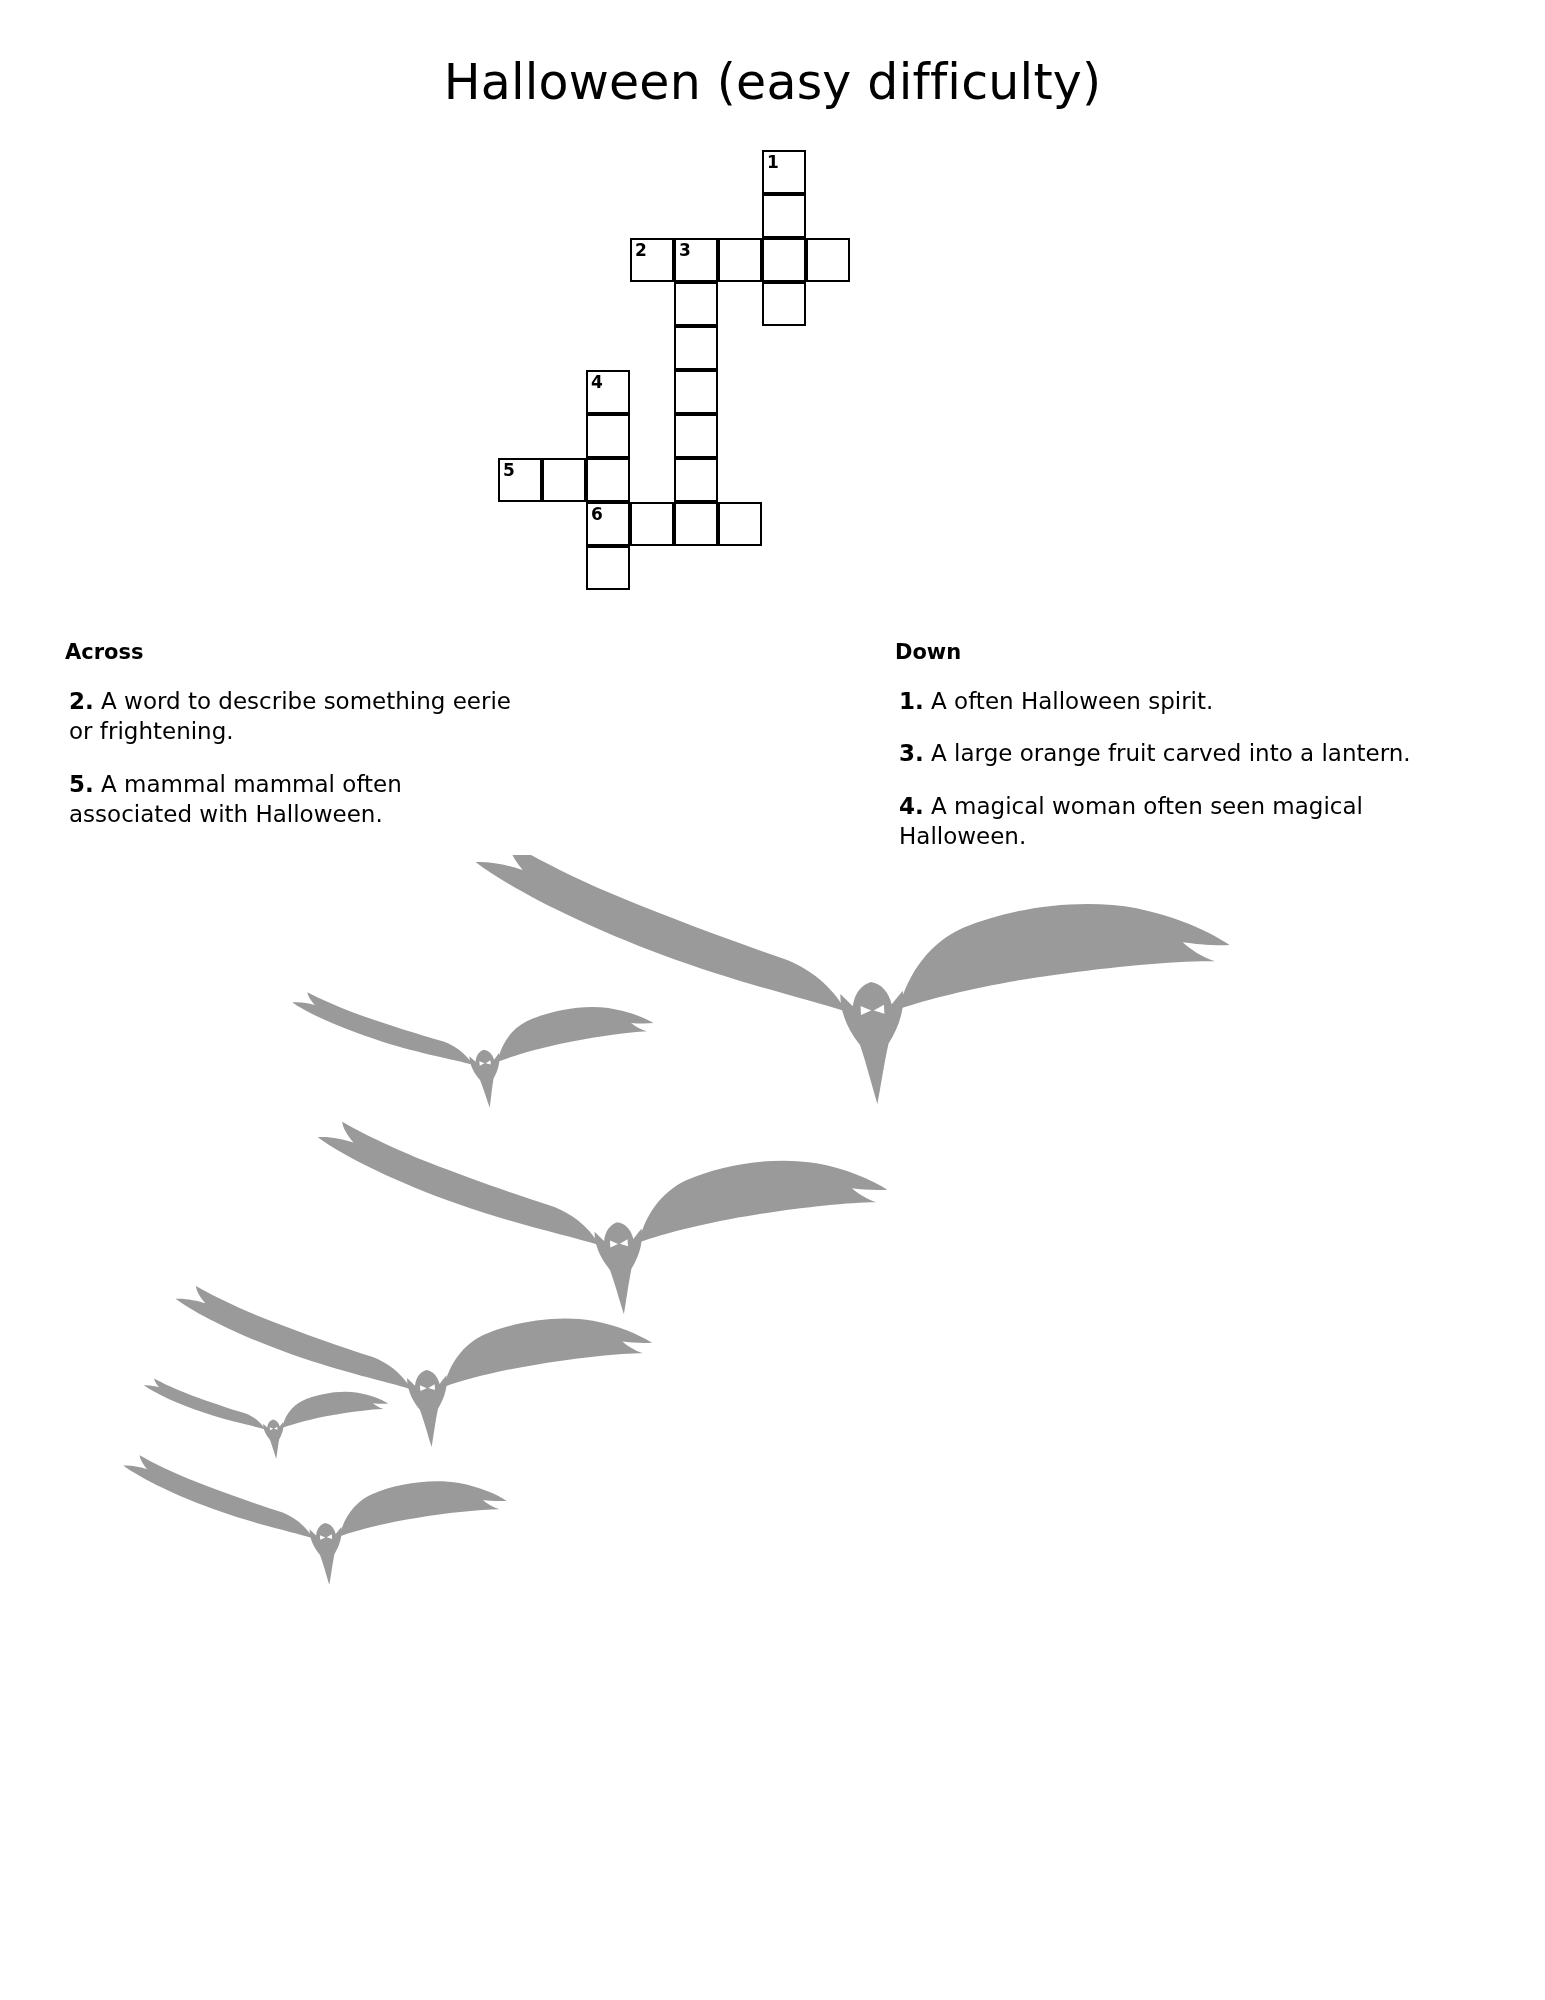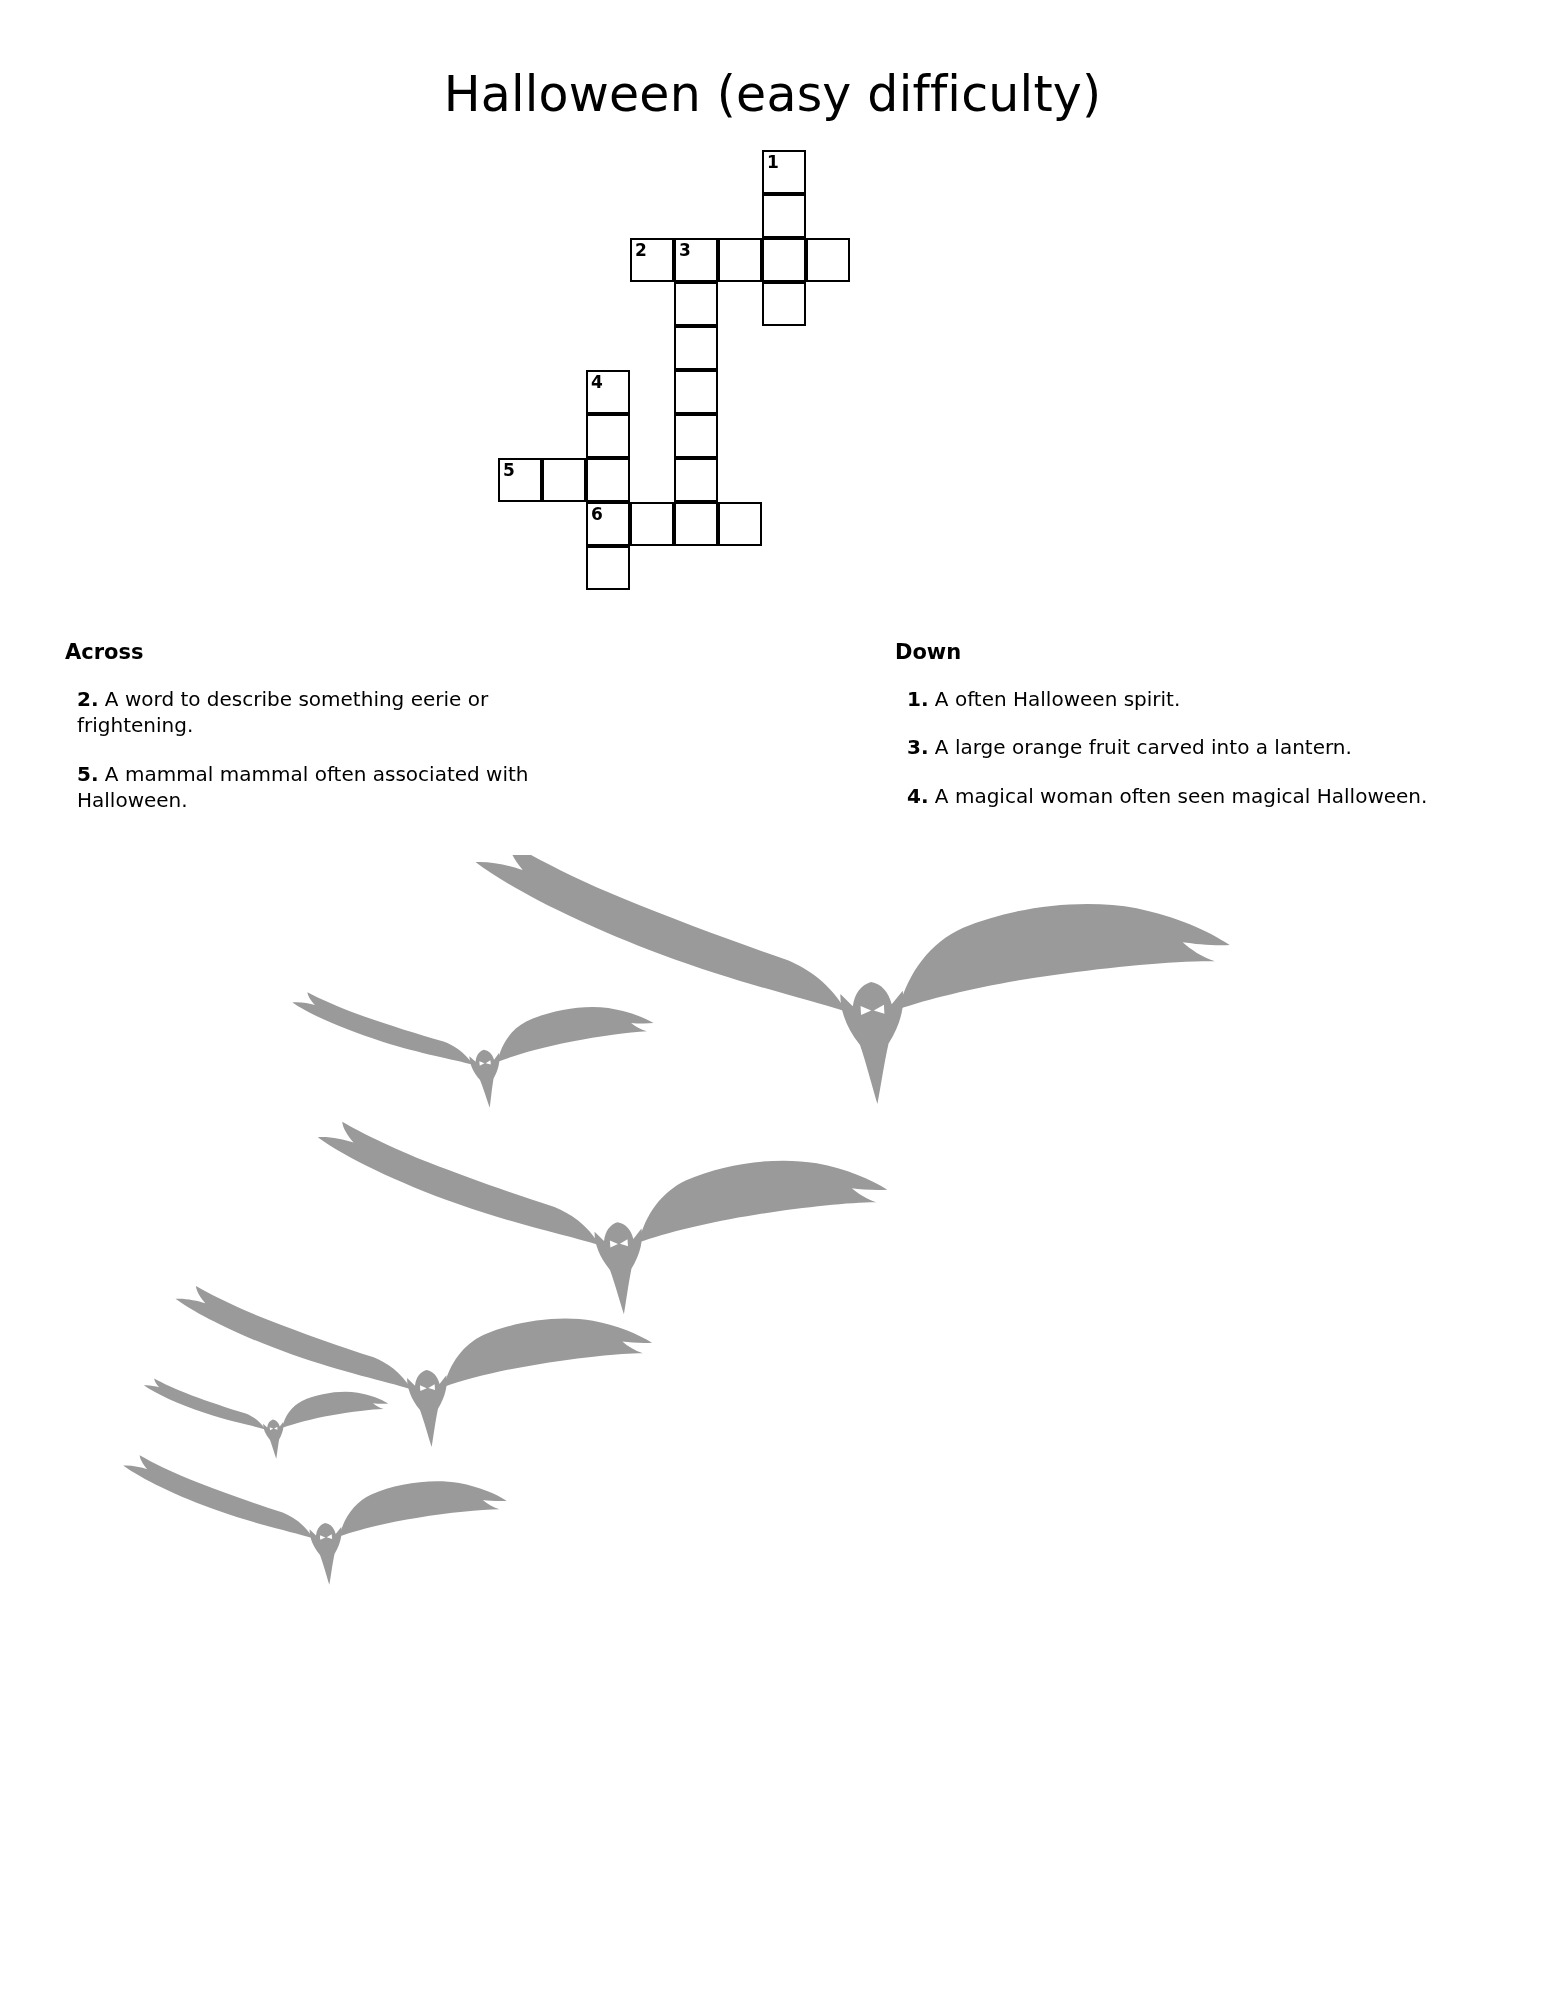--- a/index.html
+++ b/index.html
@@ -9,21 +9,21 @@
     font-family:"DejaVu Sans","Liberation Sans",sans-serif;
     color:#000000;
     position:relative;
     overflow:hidden;
   }
   #page-title{
     text-align:center;
     font-size:49px;
     font-weight:400;
     letter-spacing:0.2px;
-    margin:12px;
+    margin:0;
     padding-top:58px;
     line-height:1.0;
     color:#000;
   }
   
   #grid-wrap{
     position:absolute;
     left:0; top:150px;
     width:1545px;
     height:470px;
@@ -65,23 +65,23 @@
   .clue-head{
     text-align:left;
     font-size:21px;
     font-weight:700;
     margin:0 0 22px 0;
     font-family:"DejaVu Sans","Liberation Sans",sans-serif;
   }
   .clue-col.across .clue-head{ padding-right:150px; }
   .clue-col.down   .clue-head{ padding-right:290px; }
   .clue{
-    font-size:20px;
+    font-size:23px;
     line-height:1.32;
-    margin:0 0 22px 12px;
+    margin:0 0 22px 4px;
     font-weight:400;
   }
   .clue .cn{ font-weight:700; }
   .clue-col.across .clue{ max-width:455px; }
   .clue-col.down   .clue{ max-width:560px; }
   
   #bats{
     position:absolute;
     left:0; top:855px;
     width:1545px; height:1145px;

